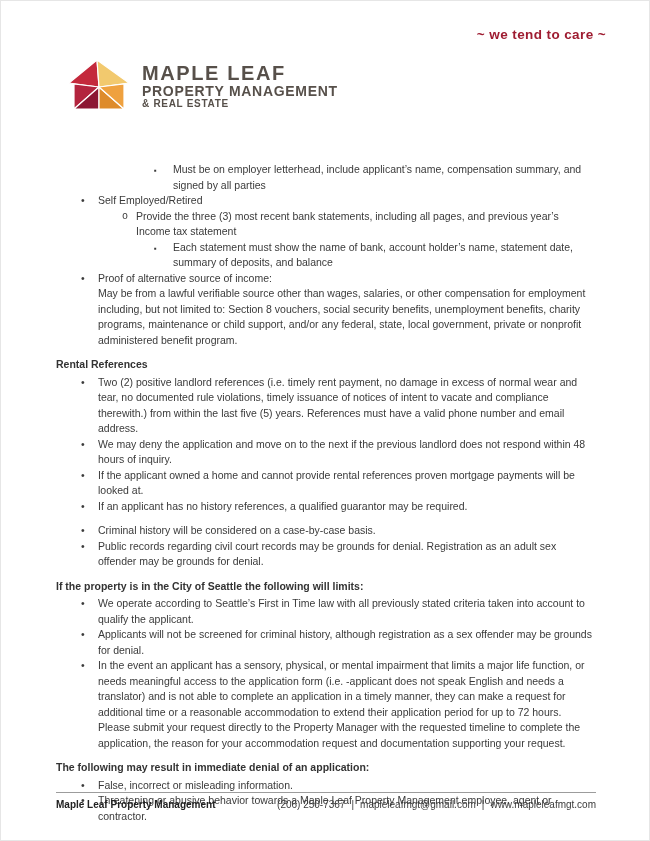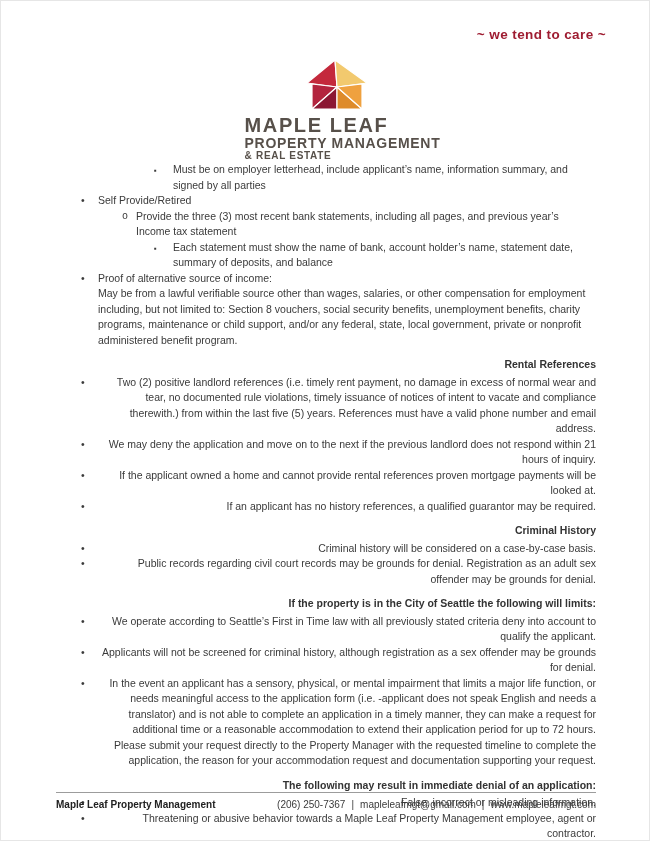--- a/index.html
+++ b/index.html
@@ -8,21 +8,21 @@
     width:650px;height:841px;
     background:#ffffff;
     box-sizing:border-box;
     border:1px solid #e6e6e6;
     font-family:"Liberation Sans","DejaVu Sans",sans-serif;
     color:#3a3a3a;
     overflow:hidden;
   }
   
   .header{position:relative;padding:58px 42px 0 66px;height:62px;}
-  .logo-row{display:flex;align-items:center;flex-direction:column;}
+  .logo-row{display:flex;align-items:flex-start;}
   .logo-mark{width:64px;height:52px;flex:0 0 auto;}
   .logo-text{margin-left:11px;padding-top:4px;}
   .logo-title{
     font-size:20px;font-weight:800;letter-spacing:1.6px;
     color:#57504a;line-height:20px;
   }
   .logo-sub{
     font-size:14px;font-weight:700;letter-spacing:0.7px;
     color:#57504a;line-height:11.5px;margin-top:3px;
   }
@@ -30,21 +30,21 @@
     font-size:10px;font-weight:700;letter-spacing:0.7px;
     color:#57504a;line-height:11.5px;
   }
   .tagline{
     position:absolute;top:26px;right:43px;
     font-size:13.5px;font-weight:700;letter-spacing:0.4px;
   }
   
   .doc{margin:41px 53px 0 55px;font-size:10.5px;}
   .section{margin-top:0;}
-  .section + .section{margin-top:9px;text-align:right;}
+  .section + .section{margin-top:9px;}
   .section-heading{
     font-weight:700;color:#333333;
     line-height:15.5px;margin-bottom:2px;
   }
   .item{position:relative;line-height:15.5px;}
   .item .txt{display:block;}
   .item.l0{padding-left:42px;}
   .item.l1{padding-left:42px;}
   .item.l2{padding-left:80px;}
   .item.l3{padding-left:117px;}
@@ -86,25 +86,25 @@
       </div>
     </div>
     <div class="tagline" style="color: rgb(158, 28, 49); margin-left: 32px;">~ we tend to care ~</div>
   </div>
 
   <div class="doc">
     <div id="sections">
         <div class="section">
           <div class="item l3">
             <span class="bullet">▪</span>
-            <span class="txt">Must be on employer letterhead, include applicant’s name, information summary, and signed by all parties</span>
+            <span class="txt">Must be on employer letterhead, include applicant’s name, compensation summary, and signed by all parties</span>
           </div>
           <div class="item l1">
             <span class="bullet">•</span>
-            <span class="txt">Self Provide/Retired</span>
+            <span class="txt">Self Employed/Retired</span>
           </div>
           <div class="item l2">
             <span class="bullet">o</span>
             <span class="txt">Provide the three (3) most recent bank statements, including all pages, and previous year’s Income tax statement</span>
           </div>
           <div class="item l3">
             <span class="bullet">▪</span>
             <span class="txt">Each statement must show the name of bank, account holder’s name, statement date, summary of deposits, and balance</span>
           </div>
           <div class="item l1">
@@ -116,47 +116,46 @@
           </div>
         </div>
         <div class="section">
           <div class="section-heading">Rental References</div>
           <div class="item l1">
             <span class="bullet">•</span>
             <span class="txt">Two (2) positive landlord references (i.e. timely rent payment, no damage in excess of normal wear and tear, no documented rule violations, timely issuance of notices of intent to vacate and compliance therewith.) from within the last five (5) years. References must have a valid phone number and email address.</span>
           </div>
           <div class="item l1">
             <span class="bullet">•</span>
-            <span class="txt">We may deny the application and move on to the next if the previous landlord does not respond within 21 hours of inquiry.</span>
+            <span class="txt">We may deny the application and move on to the next if the previous landlord does not respond within 48 hours of inquiry.</span>
           </div>
           <div class="item l1">
             <span class="bullet">•</span>
             <span class="txt">If the applicant owned a home and cannot provide rental references proven mortgage payments will be looked at.</span>
           </div>
           <div class="item l1">
             <span class="bullet">•</span>
             <span class="txt">If an applicant has no history references, a qualified guarantor may be required.</span>
           </div>
         </div>
         <div class="section">
-          <div class="section-heading">Criminal History</div>
           <div class="item l1">
             <span class="bullet">•</span>
             <span class="txt">Criminal history will be considered on a case-by-case basis.</span>
           </div>
           <div class="item l1">
             <span class="bullet">•</span>
             <span class="txt">Public records regarding civil court records may be grounds for denial. Registration as an adult sex offender may be grounds for denial.</span>
           </div>
         </div>
         <div class="section">
           <div class="section-heading">If the property is in the City of Seattle the following will limits:</div>
           <div class="item l1">
             <span class="bullet">•</span>
-            <span class="txt">We operate according to Seattle’s First in Time law with all previously stated criteria deny into account to qualify the applicant.</span>
+            <span class="txt">We operate according to Seattle’s First in Time law with all previously stated criteria taken into account to qualify the applicant.</span>
           </div>
           <div class="item l1">
             <span class="bullet">•</span>
             <span class="txt">Applicants will not be screened for criminal history, although registration as a sex offender may be grounds for denial.</span>
           </div>
           <div class="item l1">
             <span class="bullet">•</span>
             <span class="txt">In the event an applicant has a sensory, physical, or mental impairment that limits a major life function, or needs meaningful access to the application form (i.e. -applicant does not speak English and needs a translator) and is not able to complete an application in a timely manner, they can make a request for additional time or a reasonable accommodation to extend their application period for up to 72 hours. Please submit your request directly to the Property Manager with the requested timeline to complete the application, the reason for your accommodation request and documentation supporting your request.</span>
           </div>
         </div>

